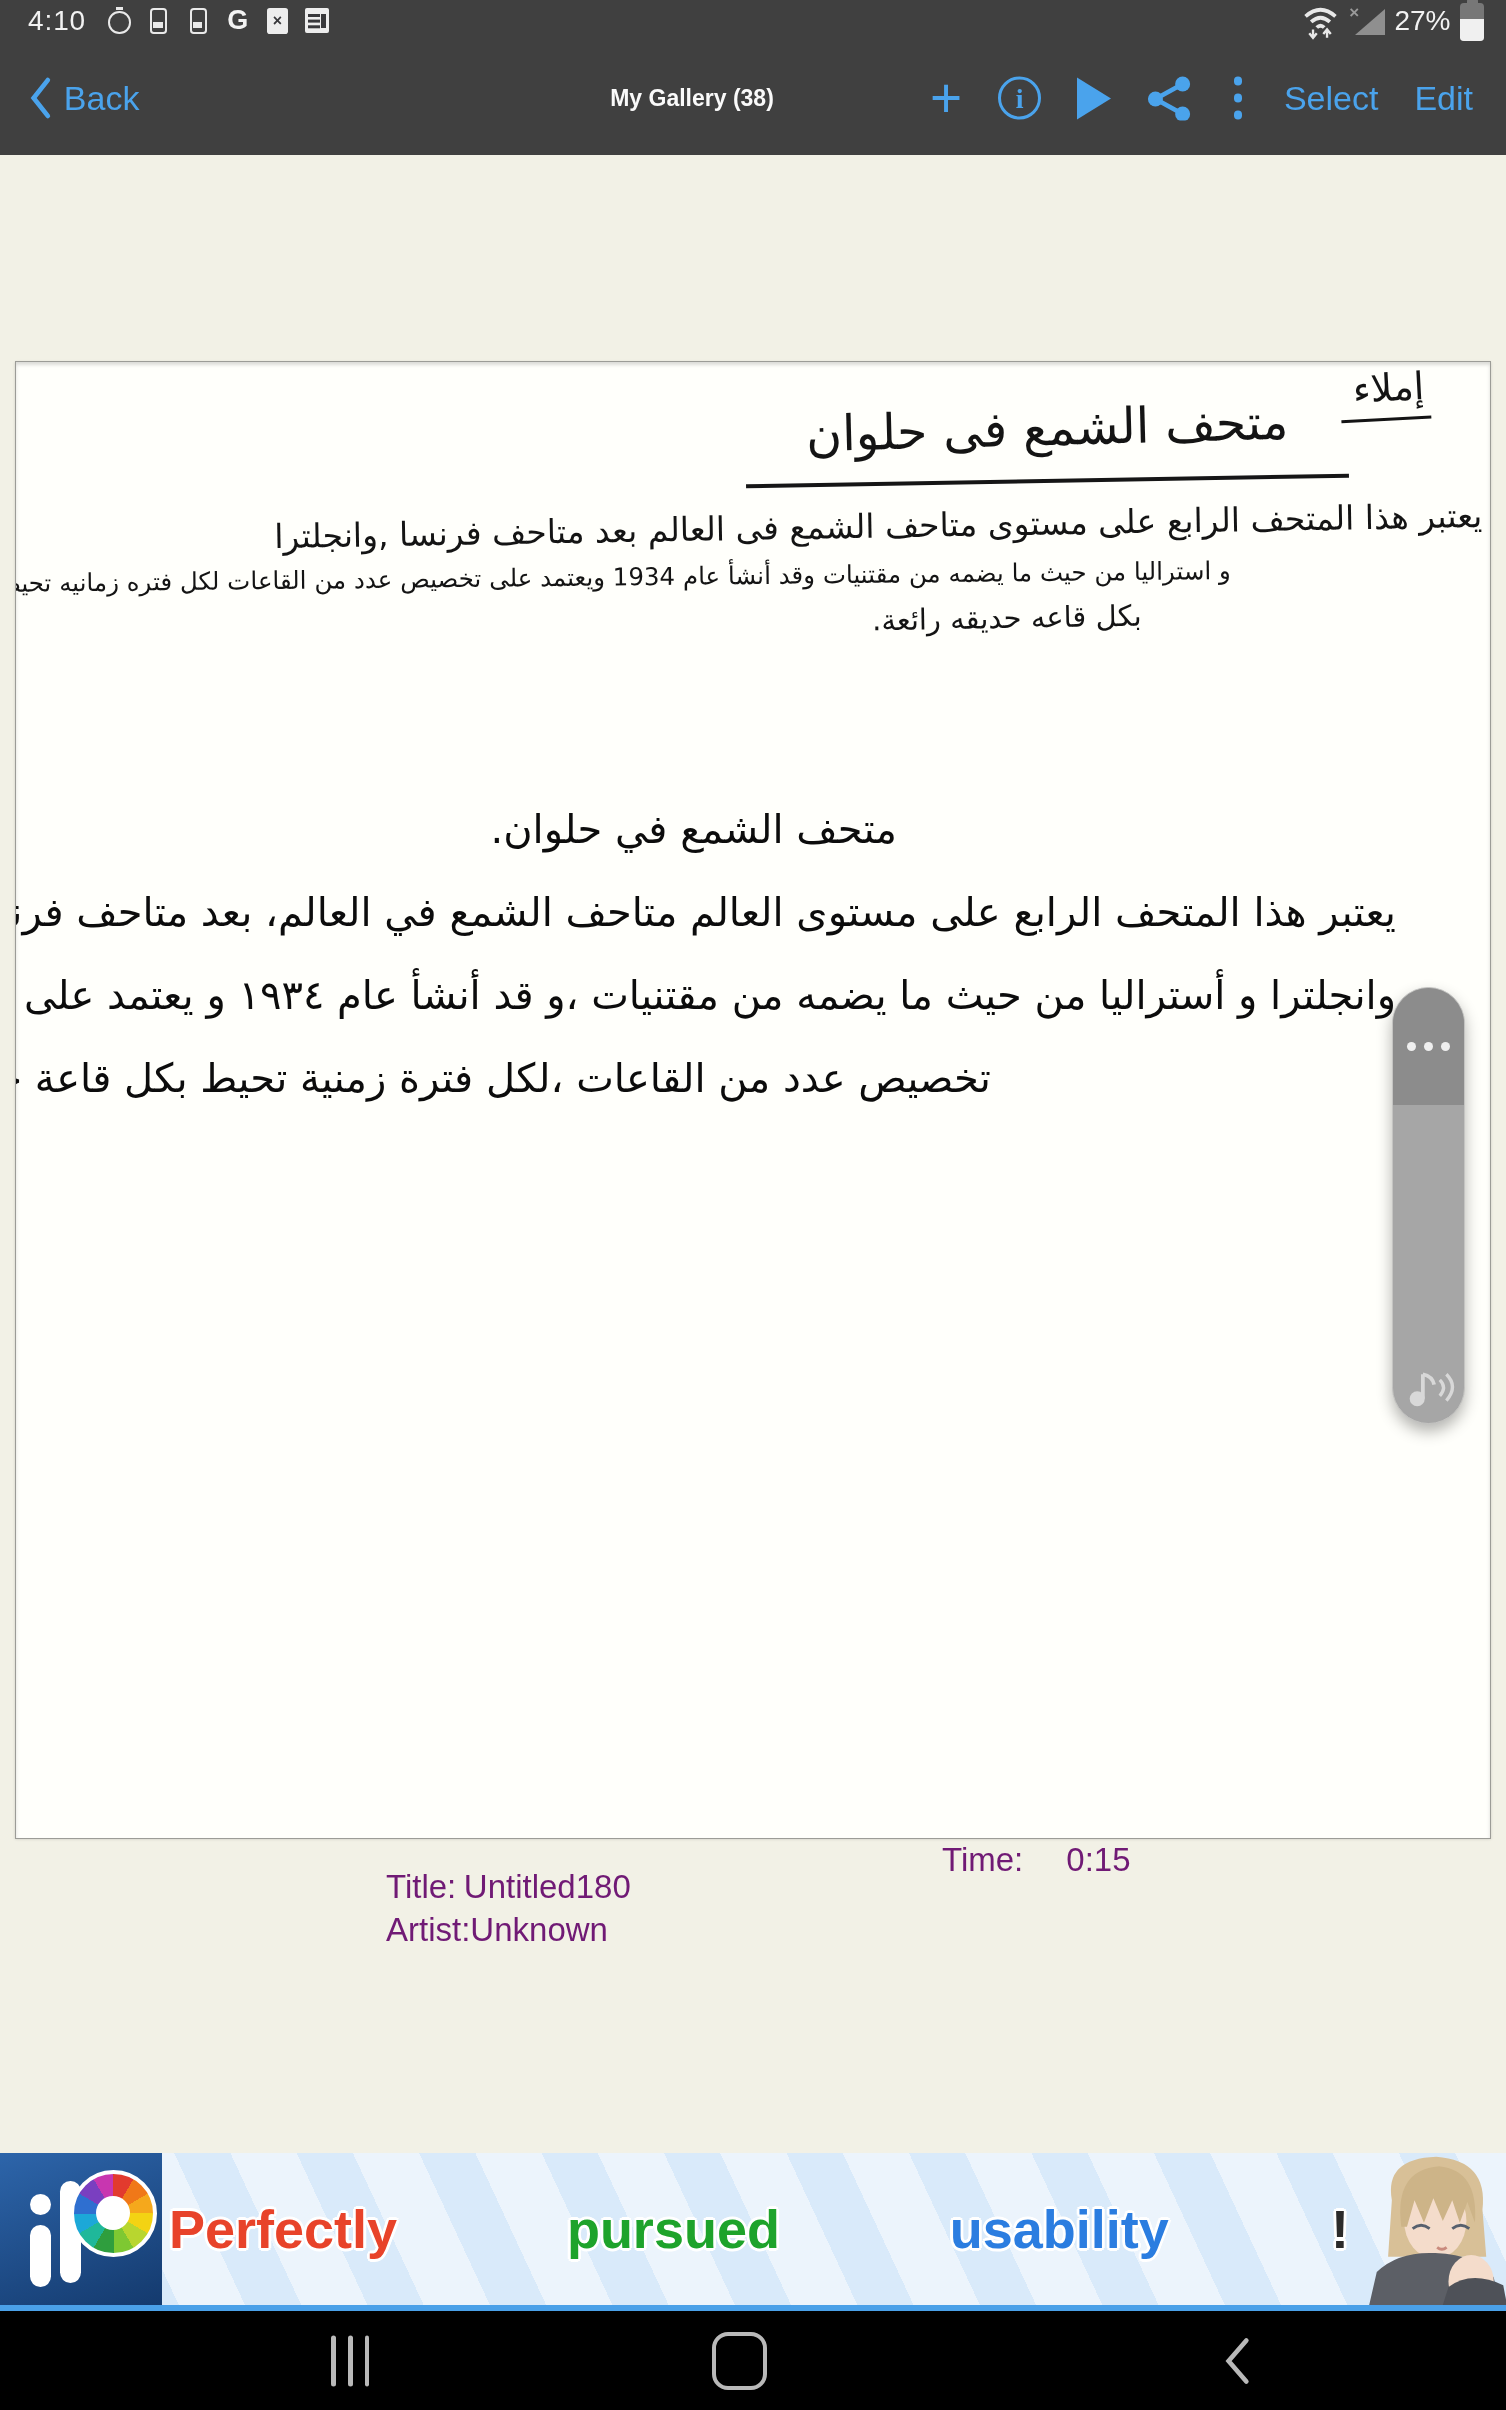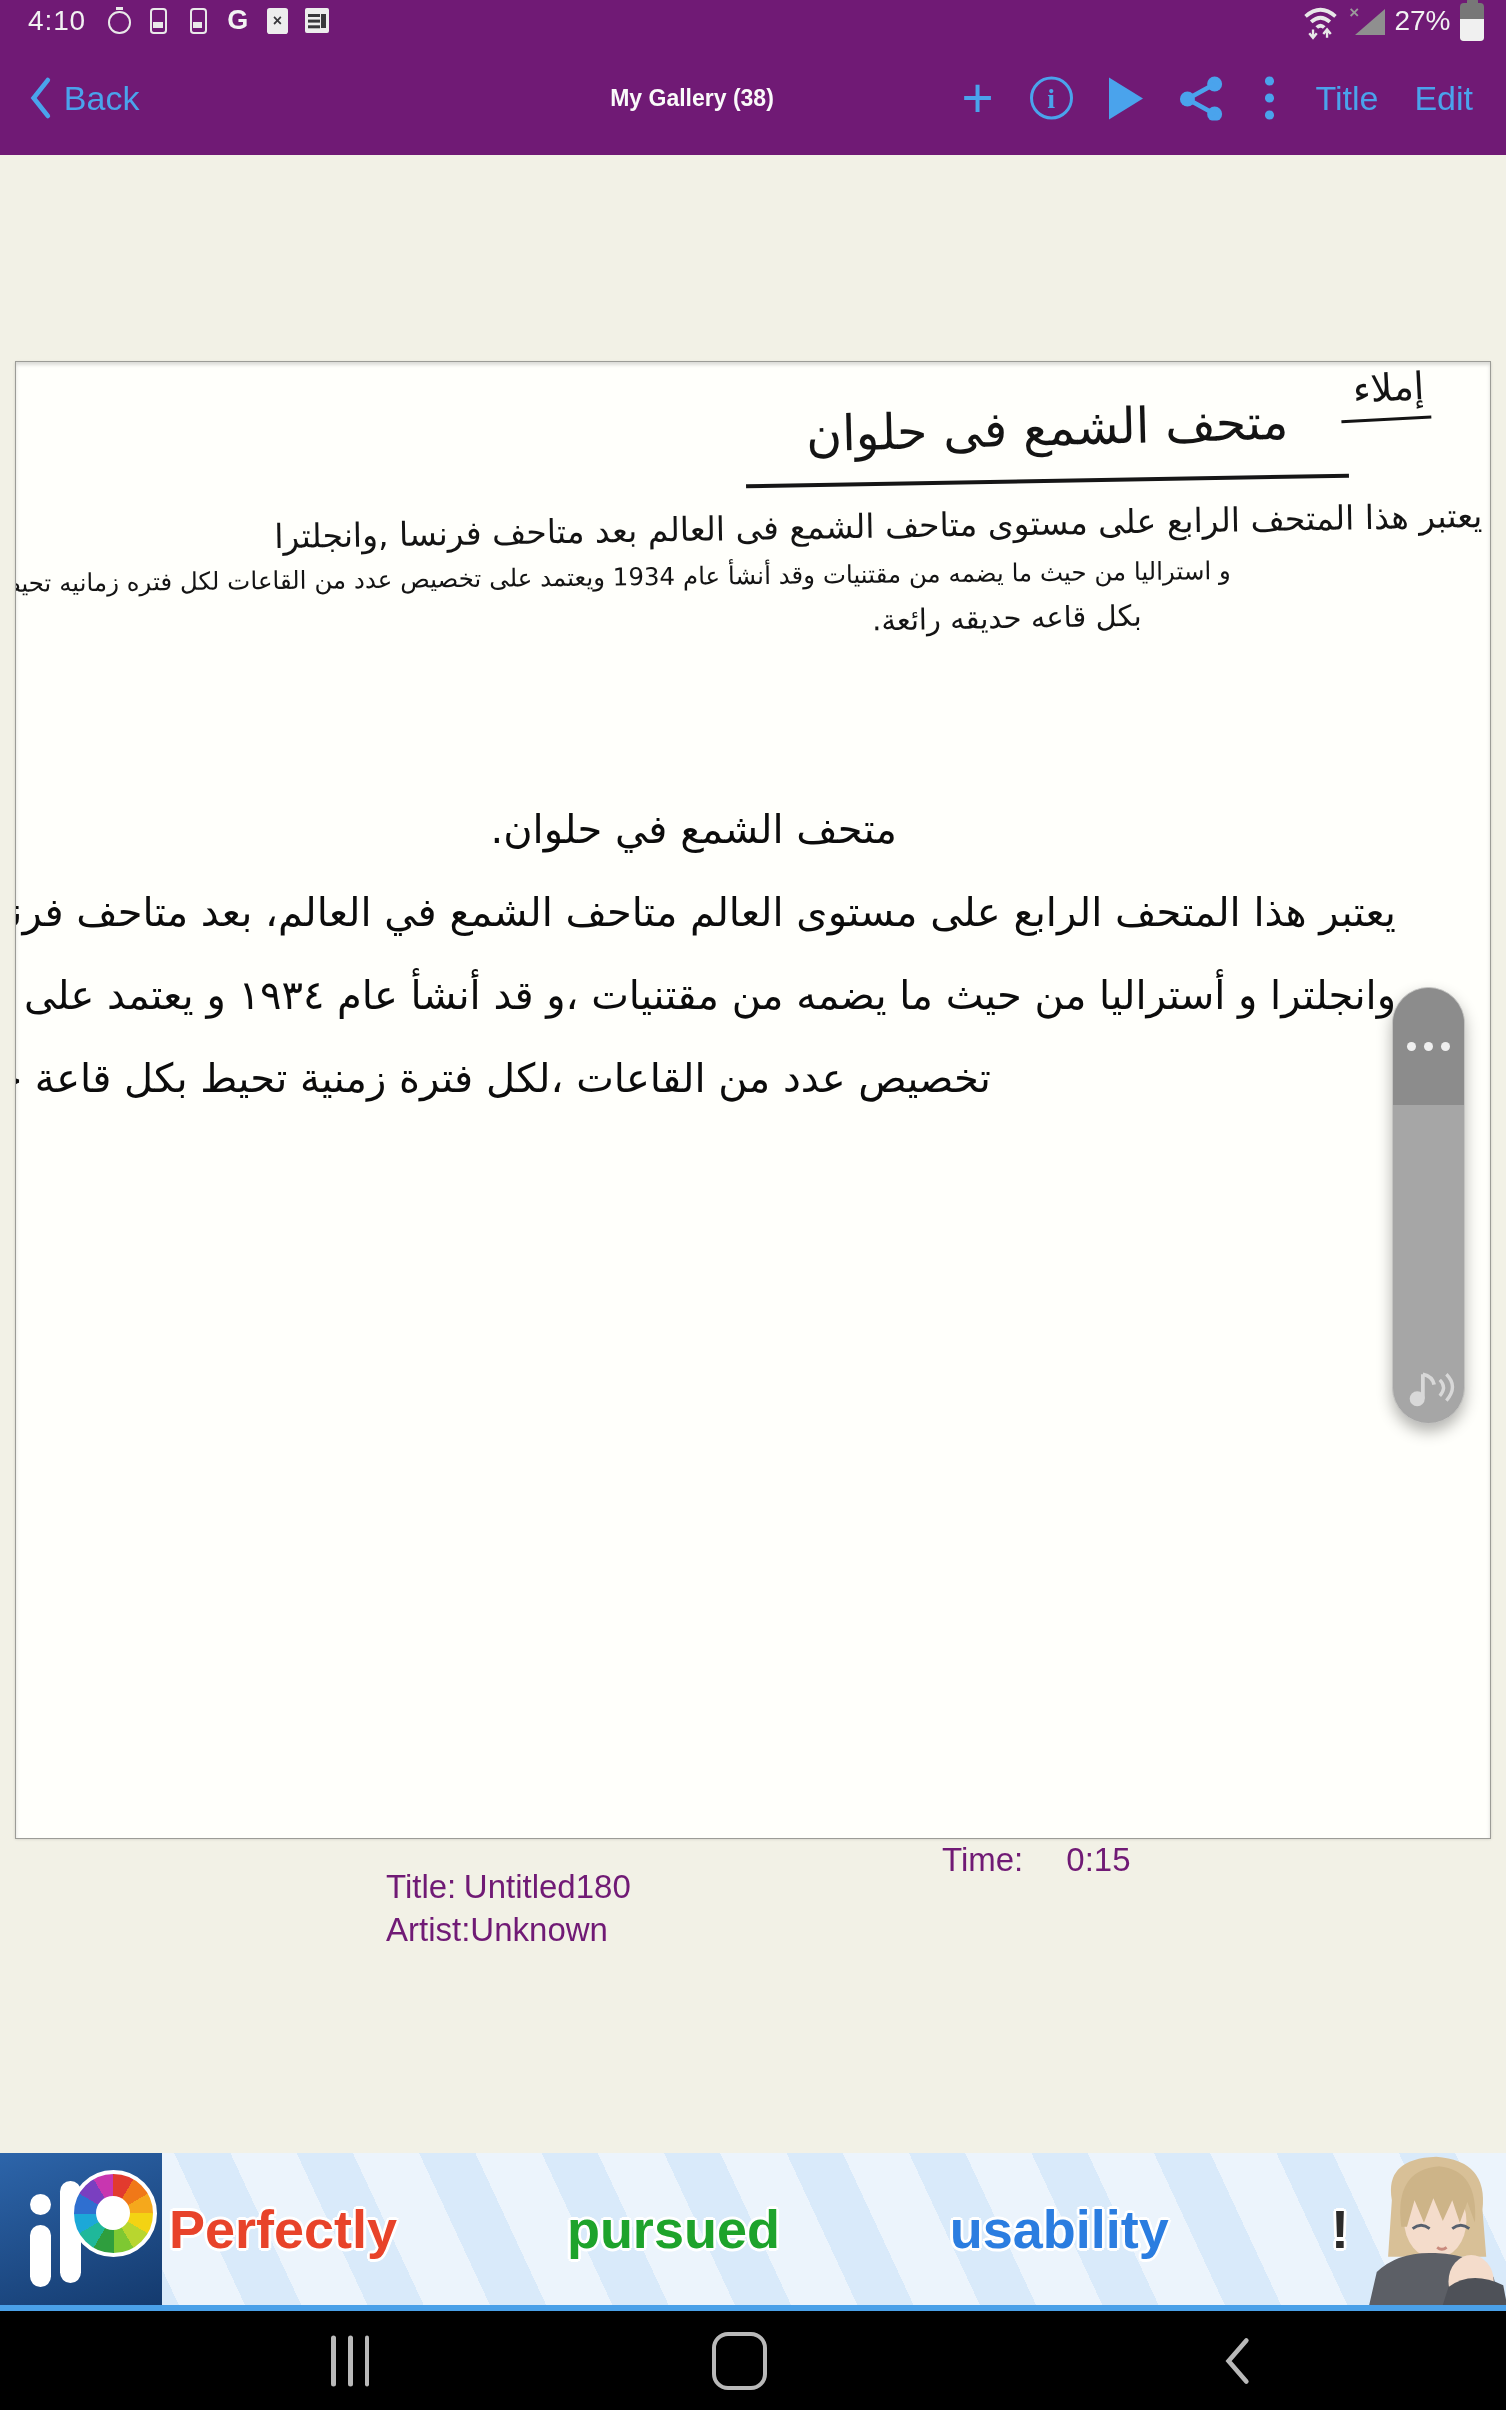--- a/index.html
+++ b/index.html
@@ -4,21 +4,21 @@
 <style>
   * { margin:0; padding:0; box-sizing:border-box; }
   body { background:#000; }
   #app{
     position:relative; width:1507px; height:2411px; overflow:hidden;
     background:#f2f1e6; font-family:"Liberation Sans",sans-serif;
   }
   .ar{ font-family:"DejaVu Sans",sans-serif; direction:rtl; }
 
   
-  .header{ position:absolute; left:0; top:0; width:1507px; height:155px; background:#701a75; }
+  .header{ position:absolute; left:0; top:0; width:1507px; height:155px; background:#404040; }
   .statusbar{ position:absolute; left:0; top:0; width:100%; height:41px; display:flex; align-items:center; }
   .sb-time{ color:#f2f2f2; font-size:28px; margin-left:28px; letter-spacing:0.9px; }
   .sb-left{ display:flex; align-items:center; gap:15px; margin-left:21px; }
   .sb-ic{ position:relative; width:24.5px; height:26px; display:flex; align-items:center; justify-content:center; }
   .ic-timer{ width:22.6px; height:22.6px; border:2.8px solid #e9e9e9; border-radius:50%; margin-top:3.8px; }
   .ic-timer:before{ content:""; position:absolute; top:-0.9px; left:8.5px; width:7.5px; height:3.8px; background:#e9e9e9; }
   .ic-shot{ width:17px; height:26px; border:2.8px solid #e9e9e9; border-radius:3.8px; }
   .ic-shot:before{ content:""; position:absolute; left:6.6px; bottom:5.6px; width:9.4px; height:5.6px; background:#e9e9e9; }
   .ic-g{ color:#f3f3f3; font-size:27px; font-weight:bold; }
   .ic-filex{ width:21px; height:26px; background:#ededed; border-radius:2.8px; color:#38383b; font-size:16px; font-weight:bold; display:flex; align-items:center; justify-content:center; }
@@ -177,21 +177,21 @@
           <circle cx="38" cy="9" r="8" fill="#4aa3ec"></circle>
           <circle cx="9" cy="25" r="8" fill="#4aa3ec"></circle>
           <circle cx="38" cy="41" r="8" fill="#4aa3ec"></circle>
           <path d="M9 25 L38 9 M9 25 L38 41" stroke="#4aa3ec" stroke-width="5"></path>
         </svg>
         <div class="ic-dots">
             <i></i>
             <i></i>
             <i></i>
           </div>
-        <span class="txt-btn">Title</span>
+        <span class="txt-btn">Select</span>
         <span class="txt-btn">Edit</span>
       </div>
     </div>
   </div>
 
   <div class="canvas">
     <div class="hw hw-heading ar">إملاء</div>
     <div class="hw hw-title ar">متحف الشمع فى حلوان</div>
     <div class="hw-underline"></div>
     <div class="hw hw-p1 ar">يعتبر هذا المتحف الرابع على مستوى متاحف الشمع فى العالم بعد متاحف فرنسا ,وانجلترا</div>

